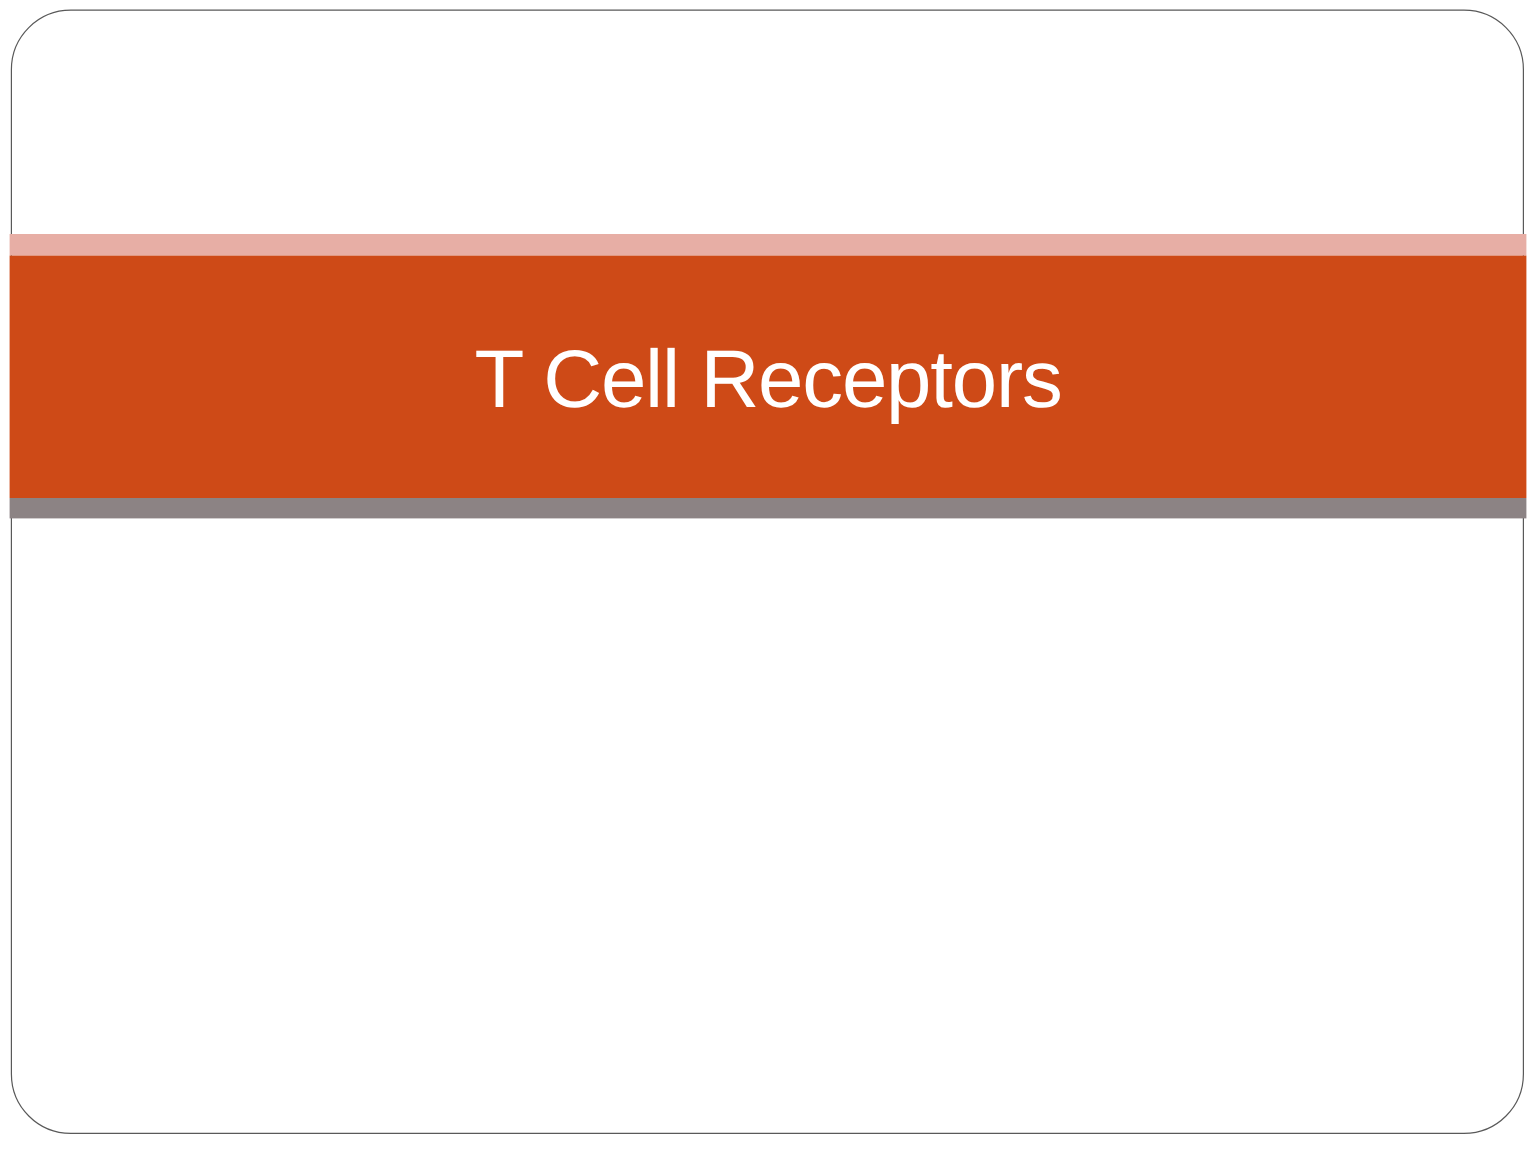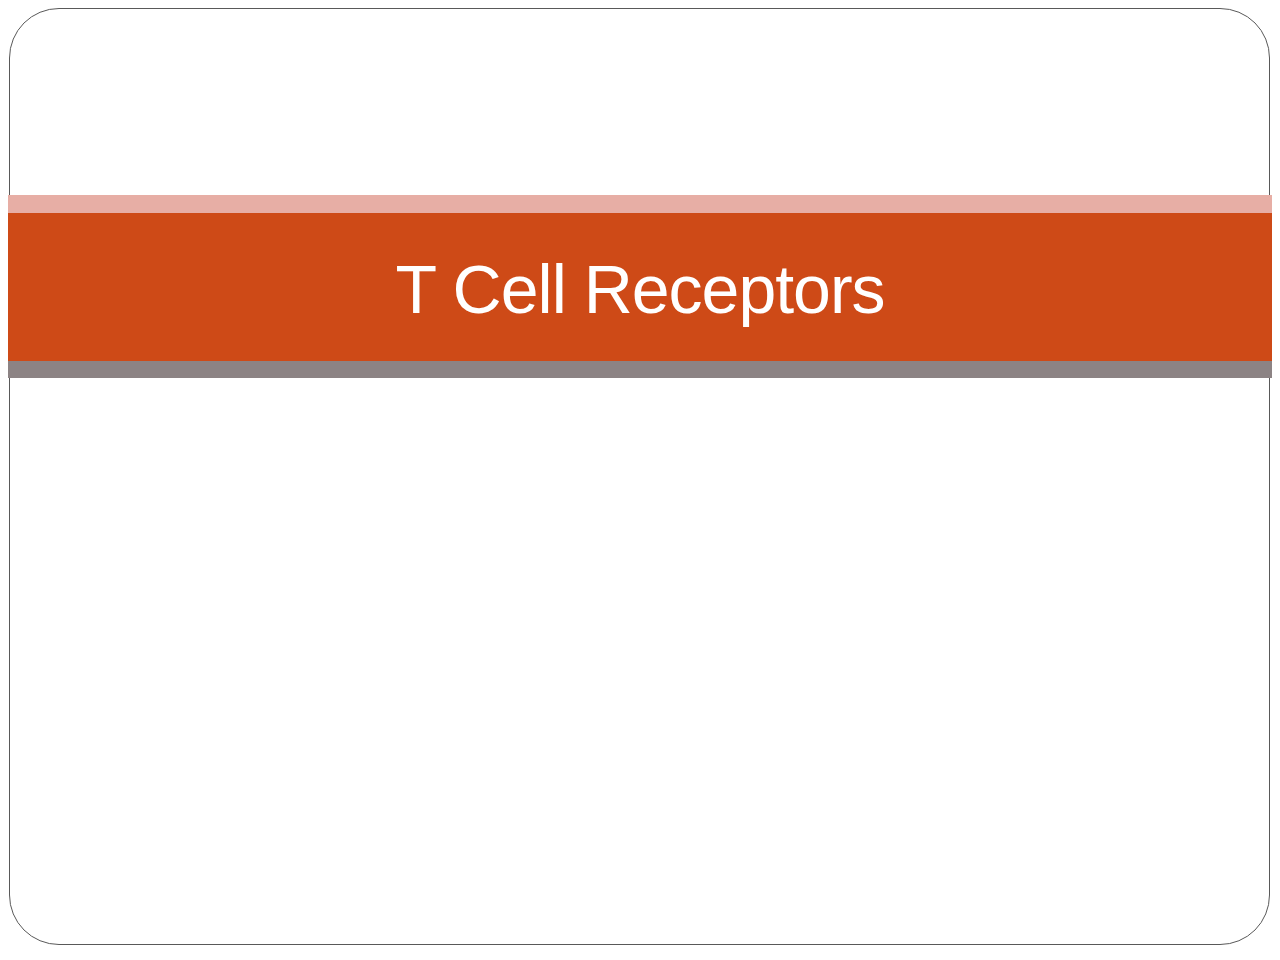--- a/index.html
+++ b/index.html
@@ -31,21 +31,21 @@
     position: absolute;
     left: 8px;
     width: 1264px;
     top: 195px;
   }
   .stripe-top {
     height: 18px;
     background: var(--stripe-pink, #e7aea5);
   }
   .banner-main {
-    height: 148px;
+    height: 202px;
     background: var(--banner-orange, #ce4a17);
     display: flex;
     align-items: center;
     justify-content: center;
   }
   .stripe-bottom {
     height: 17px;
     background: var(--stripe-gray, #8c8384);
   }
   .slide-title {

